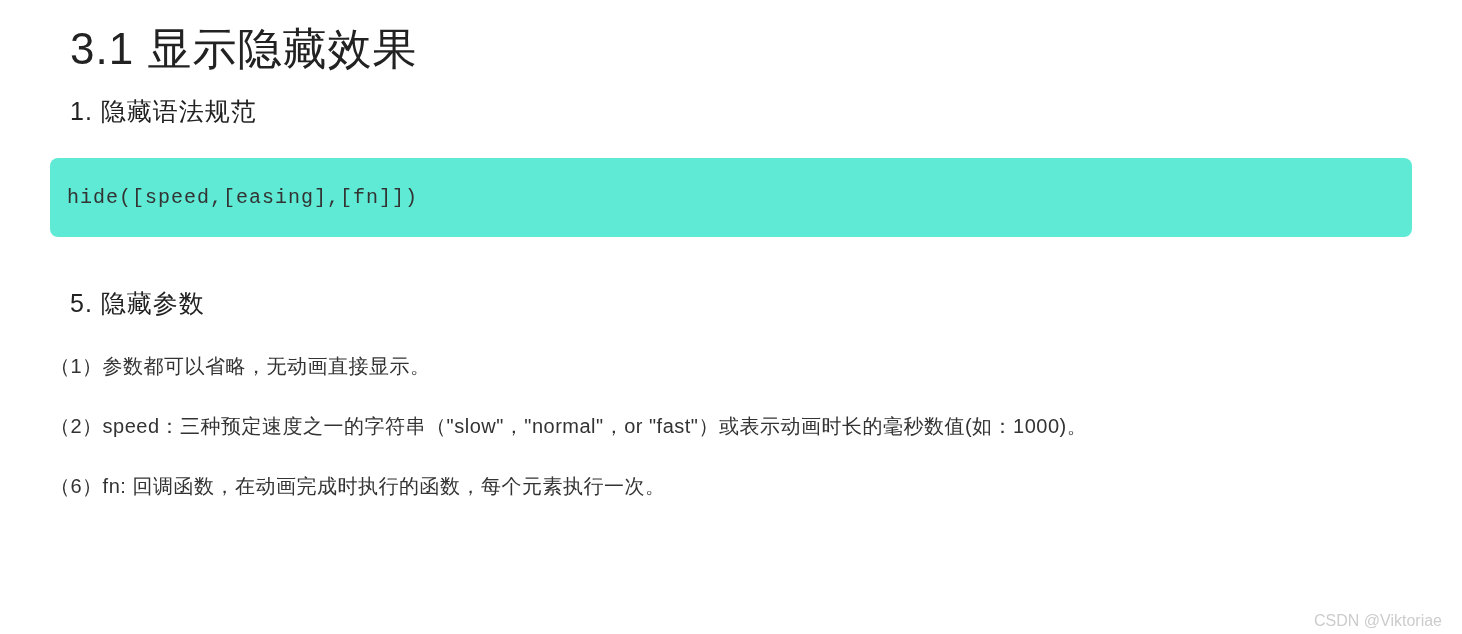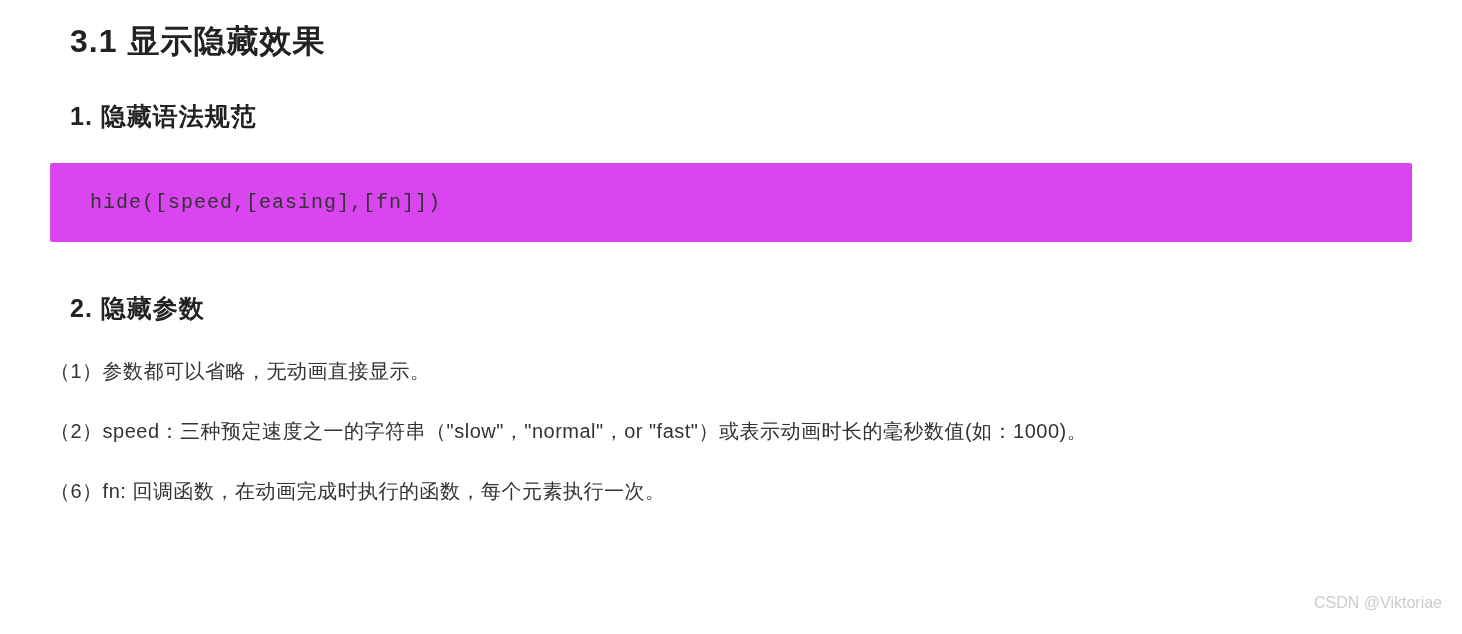--- a/index.html
+++ b/index.html
@@ -8,74 +8,74 @@
       box-sizing: border-box;
     }
     body {
       font-family: "Microsoft YaHei", "PingFang SC", "Helvetica Neue", Arial, sans-serif;
       background: #ffffff;
       color: #333;
       padding: 20px 50px;
       width: 1462px;
     }
     .section-title {
-      font-size: 32px;
-      font-weight: bold;
+      font-size: 44px;
+      font-weight: normal;
       color: #222;
-      margin-bottom: 36px;
+      margin-bottom: 16px;
       margin-left: 20px;
       letter-spacing: 1px;
     }
     .sub-title {
       font-size: 25px;
-      font-weight: bold;
+      font-weight: normal;
       color: #222;
       margin-left: 20px;
       margin-bottom: 30px;
       letter-spacing: 1px;
     }
     .code-block {
-      background: #d946ef;
-      padding: 28px 40px;
+      background: #5eead4;
+      padding: 28px 17px;
       margin-bottom: 50px;
       font-family: "Courier New", Consolas, monospace;
       font-size: 20px;
       color: #333;
       letter-spacing: 1px;
-      border-radius: 2px;
+      border-radius: 8px;
     }
     .params-list {
       margin-left: 0px;
     }
     .param-item {
       font-size: 20px;
       color: #333;
       margin-bottom: 28px;
       line-height: 1.6;
       letter-spacing: 0.5px;
     }
     .watermark {
       position: fixed;
-      bottom: 22px;
+      bottom: 4px;
       right: 20px;
       font-size: 16px;
       color: #cccccc;
       font-family: Arial, sans-serif;
     }
   </style>
 </head>
 <body>
 
 <h1 class="section-title">3.1  显示隐藏效果</h1>
 
 <h2 class="sub-title">1. 隐藏语法规范</h2>
 
 <div class="code-block">hide([speed,[easing],[fn]])</div>
 
-<h2 class="sub-title">2. 隐藏参数</h2>
+<h2 class="sub-title">5. 隐藏参数</h2>
 
 <div class="params-list">
   <div class="param-item">（1）参数都可以省略，无动画直接显示。</div>
   <div class="param-item">（2）speed：三种预定速度之一的字符串（"slow"，"normal"，or  "fast"）或表示动画时长的毫秒数值(如：1000)。</div>
   <div class="param-item">（6）fn: 回调函数，在动画完成时执行的函数，每个元素执行一次。</div>
 </div>
 
 <div class="watermark">CSDN @Viktoriae</div>
 
 </body></html>

